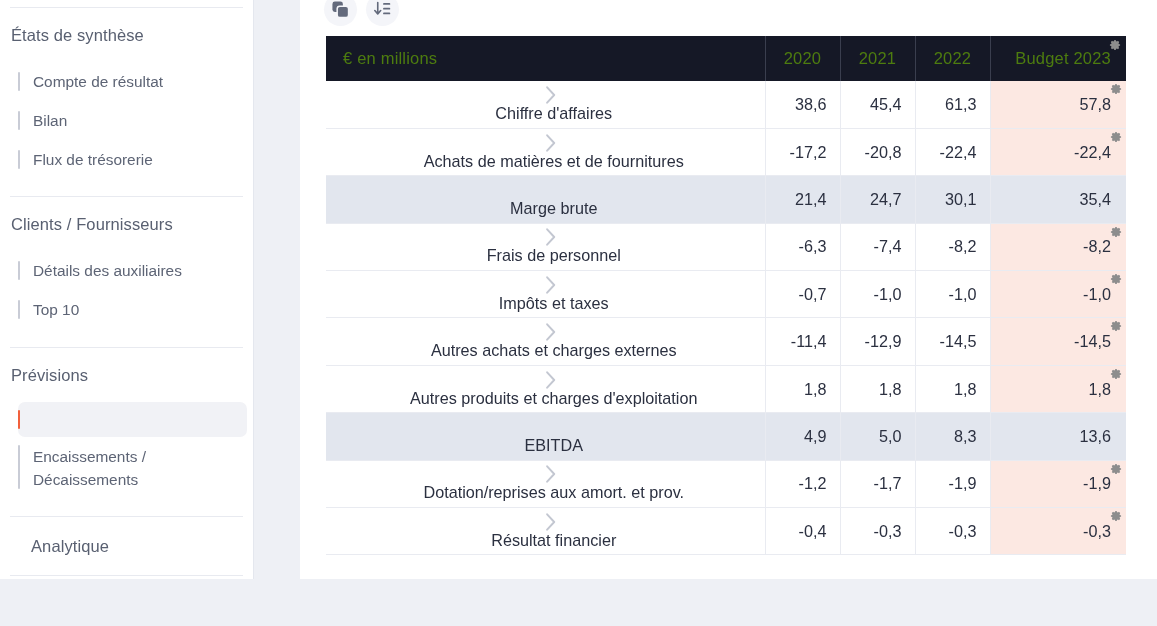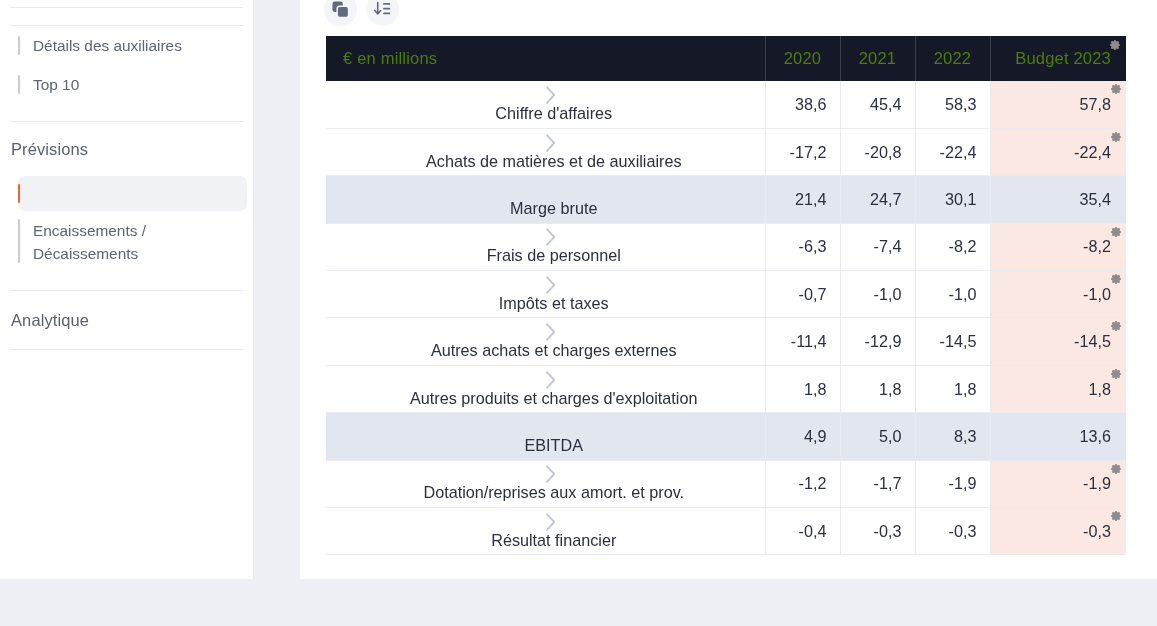--- a/index.html
+++ b/index.html
@@ -24,21 +24,21 @@
   .nav-group { padding: 0; }
   .group-sep { height: 1px; background: #e8eaf0; margin: 0 10px; }
 
   .group-title {
     font-size: 16.5px;
     color: #596071;
     letter-spacing: .1px;
     padding: 18px 0 17px 11px;
     font-weight: 400;
   }
-  .group-title.tight { padding-top: 20px; padding-bottom: 19px; }
+  .group-title.tight { padding-top: 20px; padding-bottom: 19px; margin-left: 20px; }
 
   .nav-item {
     display: flex; align-items: center;
     margin: 0 6px 0 18px;
     padding: 8px 0 8px 0;
     border-radius: 7px;
     cursor: pointer;
     position: relative;
   }
   .nav-item .bar {
@@ -136,23 +136,39 @@
 </style>
 </head>
 <body>
 
 <div id="app">
 
   <nav class="sidebar">
     <div class="group-title">Reporting</div>
     <div class="group-sep"></div>
 
+    <div class="nav-group">
+      <div class="group-title">États de synthèse</div>
+      <div class="nav-item">
+        <span class="bar"></span>
+        <span class="txt">Compte de résultat</span>
+      </div>
+      <div class="nav-item">
+        <span class="bar"></span>
+        <span class="txt">Bilan</span>
+      </div>
+      <div class="nav-item">
+        <span class="bar"></span>
+        <span class="txt">Flux de trésorerie</span>
+      </div>
+    </div>
     <div class="group-sep" style="margin-top:17px"></div>
 
     <div class="nav-group">
+      <div class="group-title">Clients / Fournisseurs</div>
       <div class="nav-item">
         <span class="bar"></span>
         <span class="txt">Détails des auxiliaires</span>
       </div>
       <div class="nav-item">
         <span class="bar"></span>
         <span class="txt">Top 10</span>
       </div>
     </div>
     <div class="group-sep" style="margin-top:17px"></div>
@@ -224,33 +240,33 @@
               <td class="t-label">
                 <div class="lbl-wrap">
                   <svg class="chev" width="9" height="14" viewBox="0 0 9 14">
                     <path d="M1.5 1 L7 7 L1.5 13" fill="none" stroke="#c3c7d1" stroke-width="1.5" stroke-linecap="round" stroke-linejoin="round"></path>
                   </svg>
                   <span class="lbl-txt">Chiffre d'affaires</span>
                 </div>
               </td>
               <td class="t-num">38,6</td>
               <td class="t-num">45,4</td>
-              <td class="t-num">58,3</td>
+              <td class="t-num">61,3</td>
               <td class="t-budget"><span>57,8</span><span class="gear"><svg width="12" height="12" viewBox="0 0 16 16">
                     <path fill="#8d8d8d" d="M8 5.2A2.8 2.8 0 1 0 8 10.8 2.8 2.8 0 1 0 8 5.2zm0 4.2A1.4 1.4 0 1 1 8 6.6a1.4 1.4 0 0 1 0 2.8z"></path>
                     <path fill="#8d8d8d" d="M14.4 6.9l-1.2-.2a5.3 5.3 0 0 0-.5-1.2l.7-1a.5.5 0 0 0-.1-.7l-1.1-1.1a.5.5 0 0 0-.7-.1l-1 .7a5.3 5.3 0 0 0-1.2-.5L9.1 1.6A.5.5 0 0 0 8.6 1.2H7.4a.5.5 0 0 0-.5.4l-.2 1.2a5.3 5.3 0 0 0-1.2.5l-1-.7a.5.5 0 0 0-.7.1L2.7 3.8a.5.5 0 0 0-.1.7l.7 1a5.3 5.3 0 0 0-.5 1.2l-1.2.2a.5.5 0 0 0-.4.5v1.2a.5.5 0 0 0 .4.5l1.2.2c.1.4.3.8.5 1.2l-.7 1a.5.5 0 0 0 .1.7l1.1 1.1a.5.5 0 0 0 .7.1l1-.7c.4.2.8.4 1.2.5l.2 1.2a.5.5 0 0 0 .5.4h1.2a.5.5 0 0 0 .5-.4l.2-1.2c.4-.1.8-.3 1.2-.5l1 .7a.5.5 0 0 0 .7-.1l1.1-1.1a.5.5 0 0 0 .1-.7l-.7-1c.2-.4.4-.8.5-1.2l1.2-.2a.5.5 0 0 0 .4-.5V7.4a.5.5 0 0 0-.4-.5z"></path>
                   </svg></span></td>
             </tr>
             <tr class="r-normal">
               <td class="t-label">
                 <div class="lbl-wrap">
                   <svg class="chev" width="9" height="14" viewBox="0 0 9 14">
                     <path d="M1.5 1 L7 7 L1.5 13" fill="none" stroke="#c3c7d1" stroke-width="1.5" stroke-linecap="round" stroke-linejoin="round"></path>
                   </svg>
-                  <span class="lbl-txt">Achats de matières et de auxiliaires</span>
+                  <span class="lbl-txt">Achats de matières et de fournitures</span>
                 </div>
               </td>
               <td class="t-num">-17,2</td>
               <td class="t-num">-20,8</td>
               <td class="t-num">-22,4</td>
               <td class="t-budget"><span>-22,4</span><span class="gear"><svg width="12" height="12" viewBox="0 0 16 16">
                     <path fill="#8d8d8d" d="M8 5.2A2.8 2.8 0 1 0 8 10.8 2.8 2.8 0 1 0 8 5.2zm0 4.2A1.4 1.4 0 1 1 8 6.6a1.4 1.4 0 0 1 0 2.8z"></path>
                     <path fill="#8d8d8d" d="M14.4 6.9l-1.2-.2a5.3 5.3 0 0 0-.5-1.2l.7-1a.5.5 0 0 0-.1-.7l-1.1-1.1a.5.5 0 0 0-.7-.1l-1 .7a5.3 5.3 0 0 0-1.2-.5L9.1 1.6A.5.5 0 0 0 8.6 1.2H7.4a.5.5 0 0 0-.5.4l-.2 1.2a5.3 5.3 0 0 0-1.2.5l-1-.7a.5.5 0 0 0-.7.1L2.7 3.8a.5.5 0 0 0-.1.7l.7 1a5.3 5.3 0 0 0-.5 1.2l-1.2.2a.5.5 0 0 0-.4.5v1.2a.5.5 0 0 0 .4.5l1.2.2c.1.4.3.8.5 1.2l-.7 1a.5.5 0 0 0 .1.7l1.1 1.1a.5.5 0 0 0 .7.1l1-.7c.4.2.8.4 1.2.5l.2 1.2a.5.5 0 0 0 .5.4h1.2a.5.5 0 0 0 .5-.4l.2-1.2c.4-.1.8-.3 1.2-.5l1 .7a.5.5 0 0 0 .7-.1l1.1-1.1a.5.5 0 0 0 .1-.7l-.7-1c.2-.4.4-.8.5-1.2l1.2-.2a.5.5 0 0 0 .4-.5V7.4a.5.5 0 0 0-.4-.5z"></path>
                   </svg></span></td>
             </tr>

